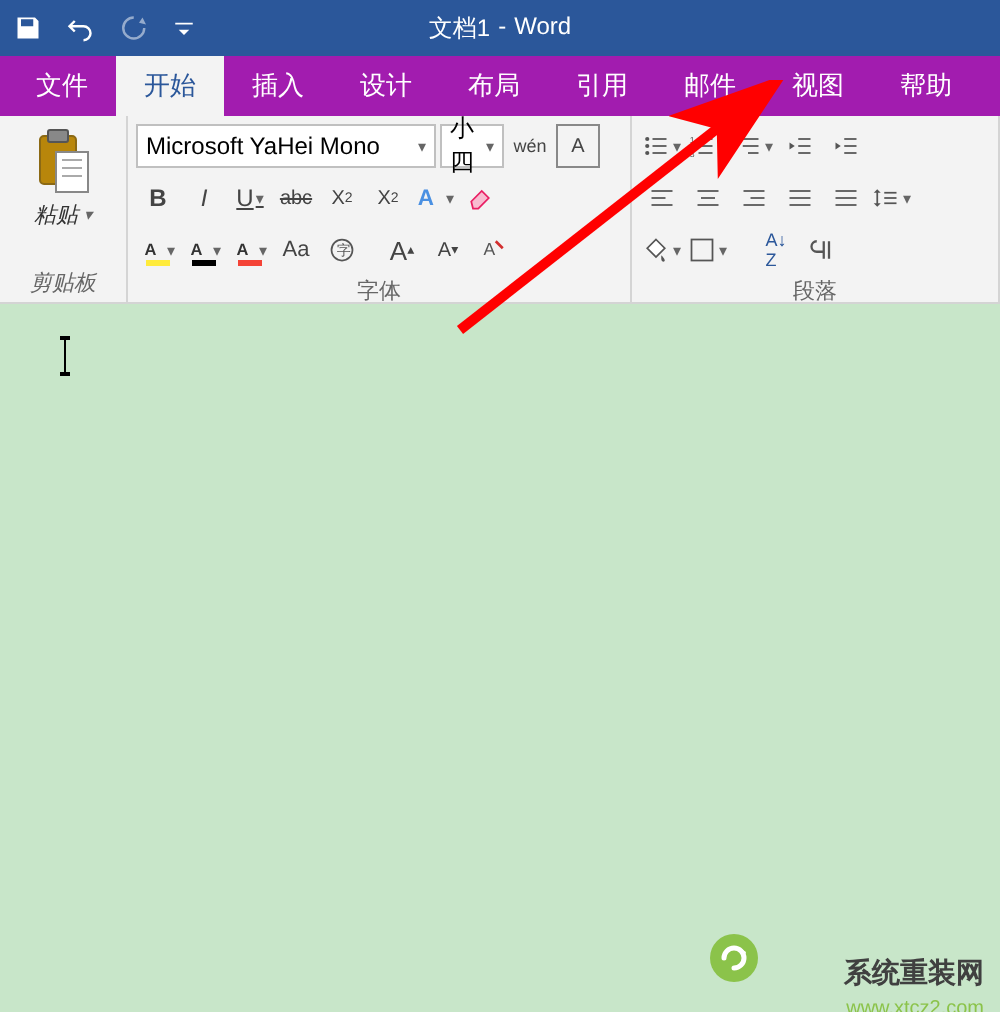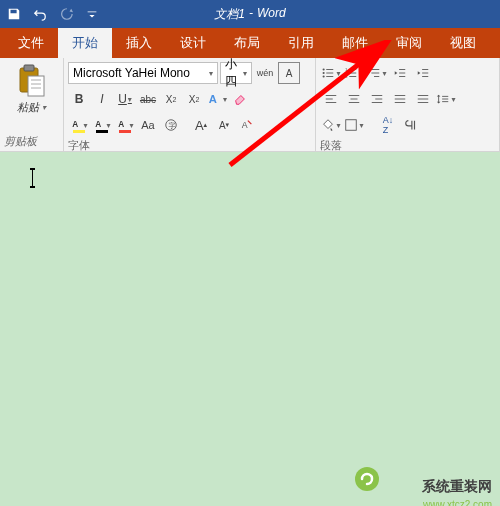--- a/index.html
+++ b/index.html
@@ -4,31 +4,31 @@
 <style>
   * { margin: 0; padding: 0; box-sizing: border-box; }
   body { font-family: "Microsoft YaHei", sans-serif; background: #fff; width: 500px; height: 506px; overflow: hidden; position: relative; }
 
   
   .title-bar { background: #2b579a; height: 28px; display: flex; align-items: center; padding: 0 6px; color: #fff; font-size: 12px; }
   .title-bar .qat { display: flex; align-items: center; gap: 10px; }
   .qat-icon { width: 16px; height: 16px; display: flex; align-items: center; justify-content: center; color: #fff; }
   .qat-icon svg { width: 14px; height: 14px; }
   .title-center { position: absolute; left: 50%; transform: translateX(-50%); display: flex; gap: 4px; }
-  .title-center span { white-space: nowrap; font-style: italic; }
-
-  
-  .menu-bar { background: #c2410c; height: 30px; display: flex; align-items: flex-end; padding-left: 4px; font-size: 13px; color: #fff; }
+  .title-center span { white-space: nowrap; }
+
+  
+  .menu-bar { background: #a21caf; height: 30px; display: flex; align-items: flex-end; padding-left: 4px; font-size: 13px; color: #fff; }
   .menu-tab { padding: 6px 14px; cursor: pointer; white-space: nowrap; }
   .menu-tab.active { background: #f3f3f3; color: #2b579a; }
 
   
   .ribbon { background: #f3f3f3; height: 94px; border-bottom: 1px solid #d4d4d4; display: flex; position: relative; }
   .ribbon-group { border-right: 1px solid #d4d4d4; display: flex; flex-direction: column; justify-content: space-between; padding: 4px 4px 2px 4px; }
-  .group-label { text-align: left; font-size: 11px; color: #666; padding-top: 2px; }
+  .group-label { text-align: center; font-size: 11px; color: #666; padding-top: 2px; }
   .group-content { display: flex; flex-direction: column; gap: 2px; flex: 1; }
 
   
   .clipboard-group { width: 64px; font-style: italic; }
   .paste-btn { display: flex; flex-direction: column; align-items: center; gap: 2px; padding-top: 2px; }
   .paste-btn .pic { width: 28px; height: 34px; }
   .paste-btn .pic svg { width: 28px; height: 34px; }
   .paste-label { font-size: 11px; color: #333; display: flex; align-items: center; gap: 2px; }
 
   
@@ -101,21 +101,20 @@
 </div>
 
 <div class="menu-bar">
   <div class="menu-tab">文件</div>
   <div class="menu-tab active">开始</div>
   <div class="menu-tab">插入</div>
   <div class="menu-tab">设计</div>
   <div class="menu-tab">布局</div>
   <div class="menu-tab">引用</div>
   <div class="menu-tab">邮件</div>
-  <div class="menu-tab">审阅</div>
   <div class="menu-tab">视图</div>
   <div class="menu-tab">帮助</div>
 </div>
 
 <div class="ribbon">
 
   <div class="ribbon-group clipboard-group">
     <div class="group-content">
       <div class="paste-btn">
         <span class="pic">

